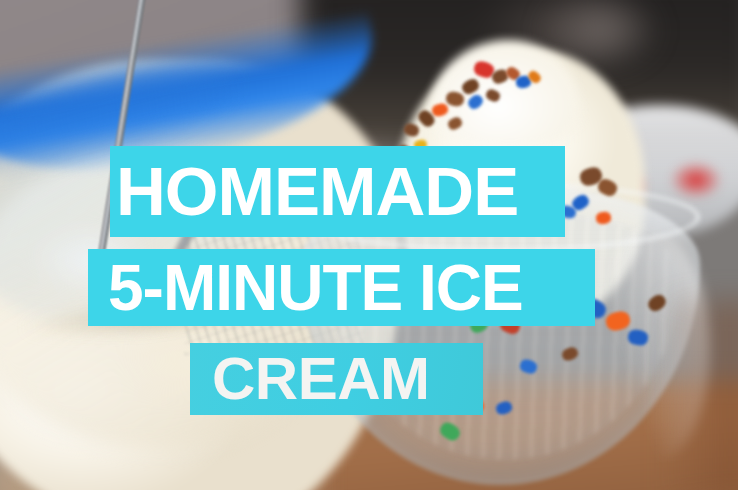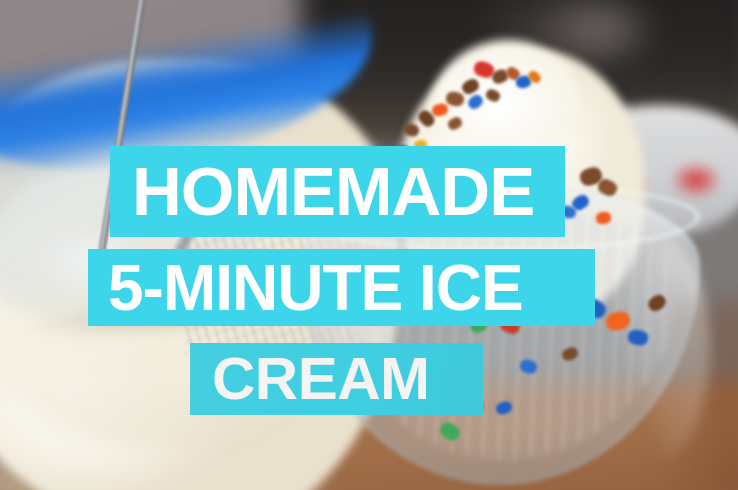--- a/index.html
+++ b/index.html
@@ -216,21 +216,21 @@
     font-family: "Liberation Sans", sans-serif;
     font-weight: bold;
     letter-spacing: -0.5px;
     line-height: 1;
     -webkit-font-smoothing: antialiased;
   }
 
   #banner-line-1 {
     left: 110px; top: 146px; width: 455px; height: 91px;
     background: #3DD5E9;
-    padding: 0 22px;
+    padding: 0 6px;
   }
   #banner-line-1 .title-text { font-size: 69px; letter-spacing: -1px; }
 
   #banner-line-2 {
     left: 88px; top: 249px; width: 507px; height: 77px;
     background: #3DD5E9;
     padding: 12px 20px;
   }
   #banner-line-2 .title-text { font-size: 64px; letter-spacing: -1px; }
 

